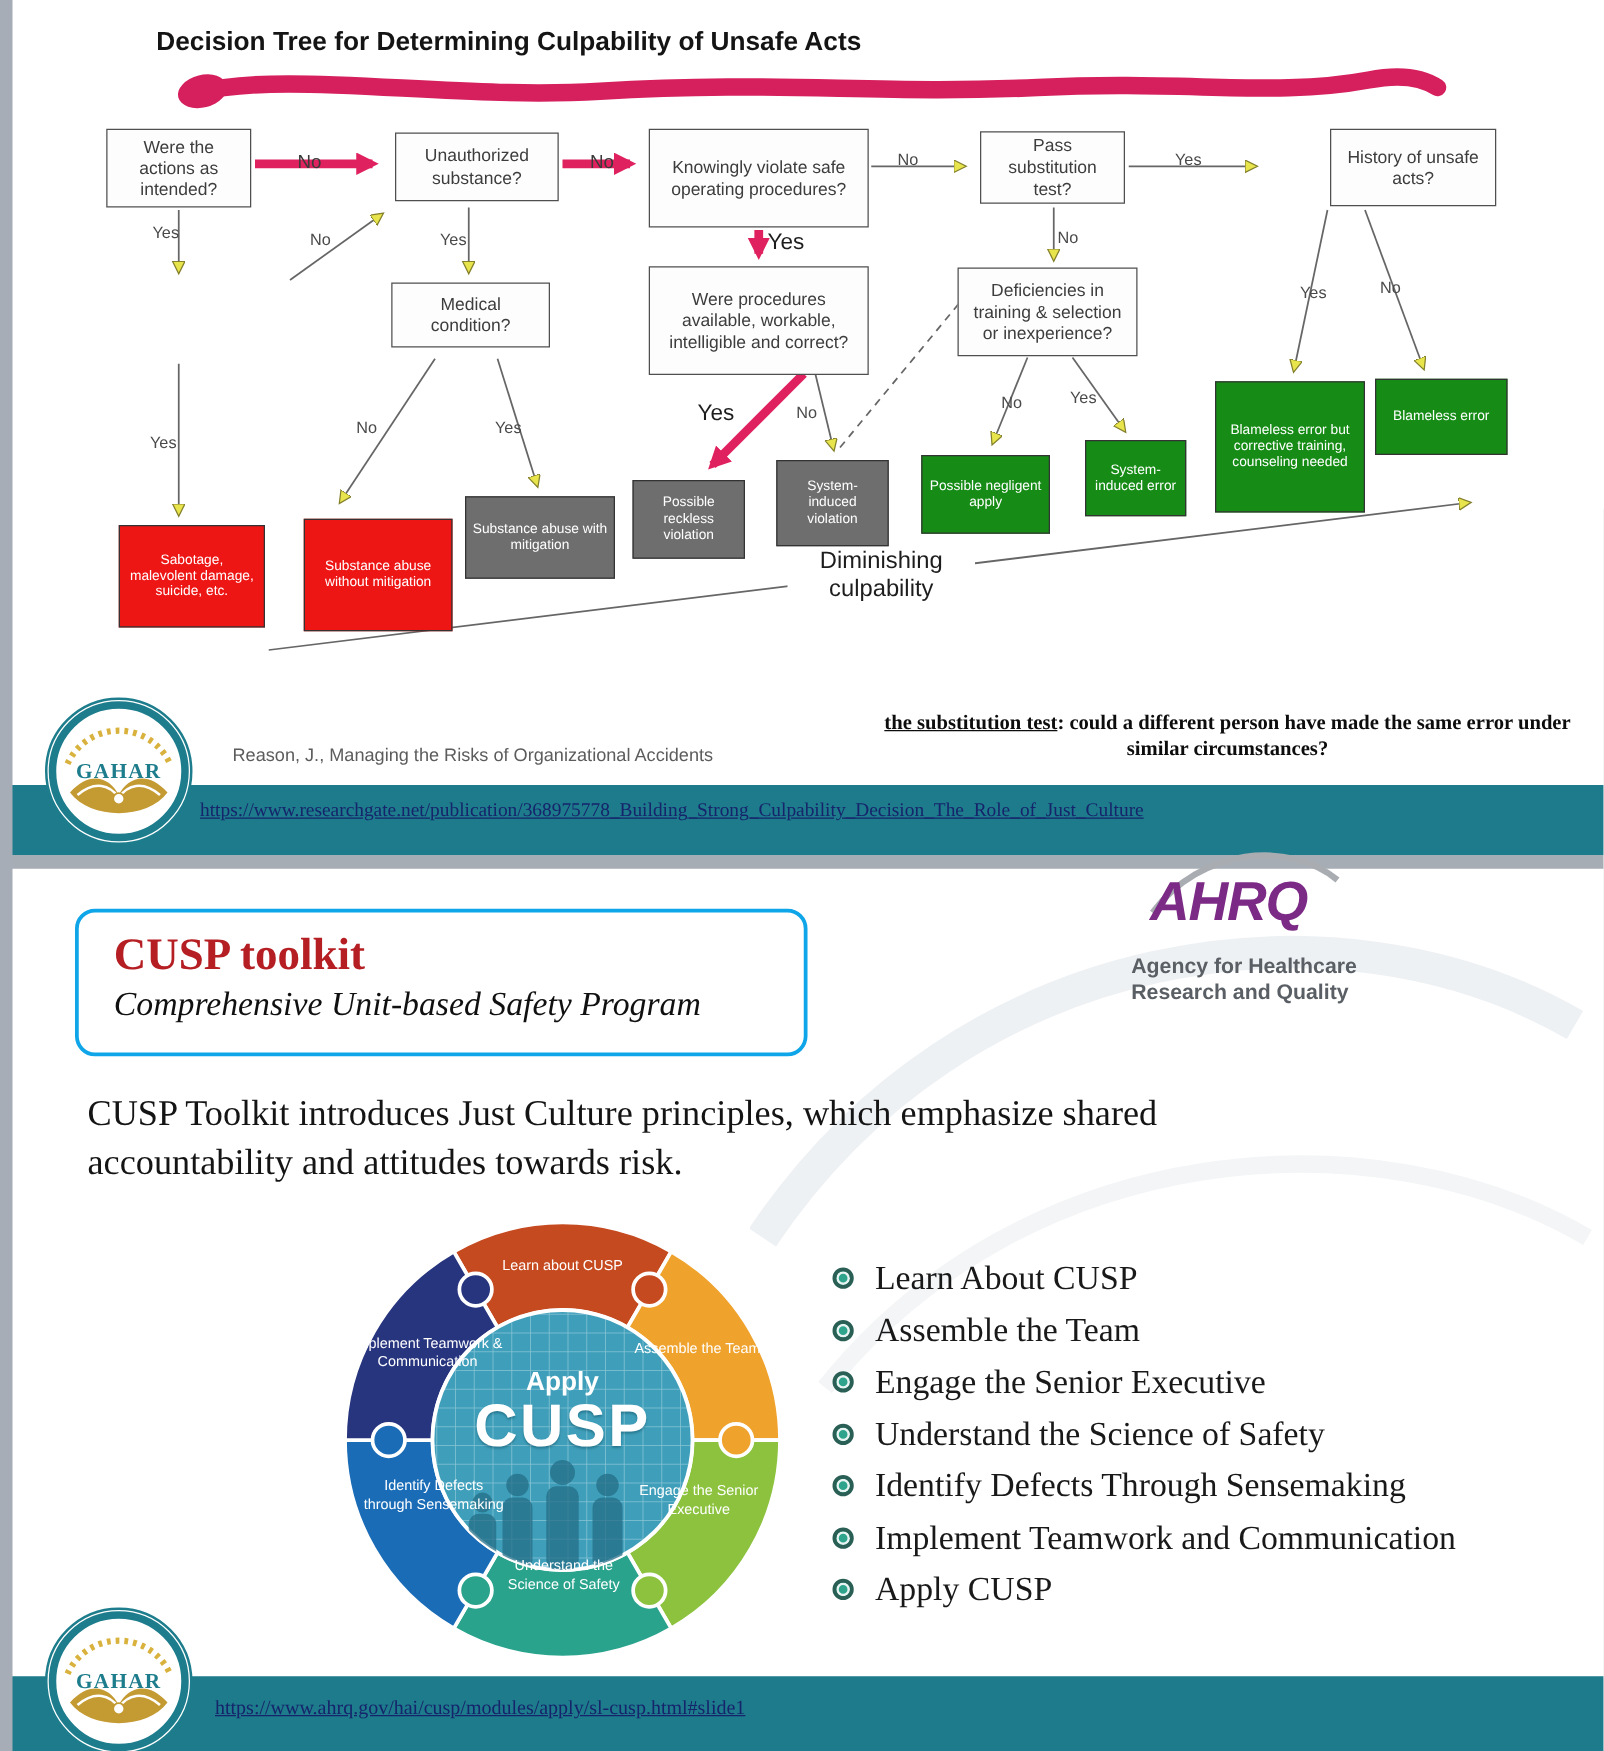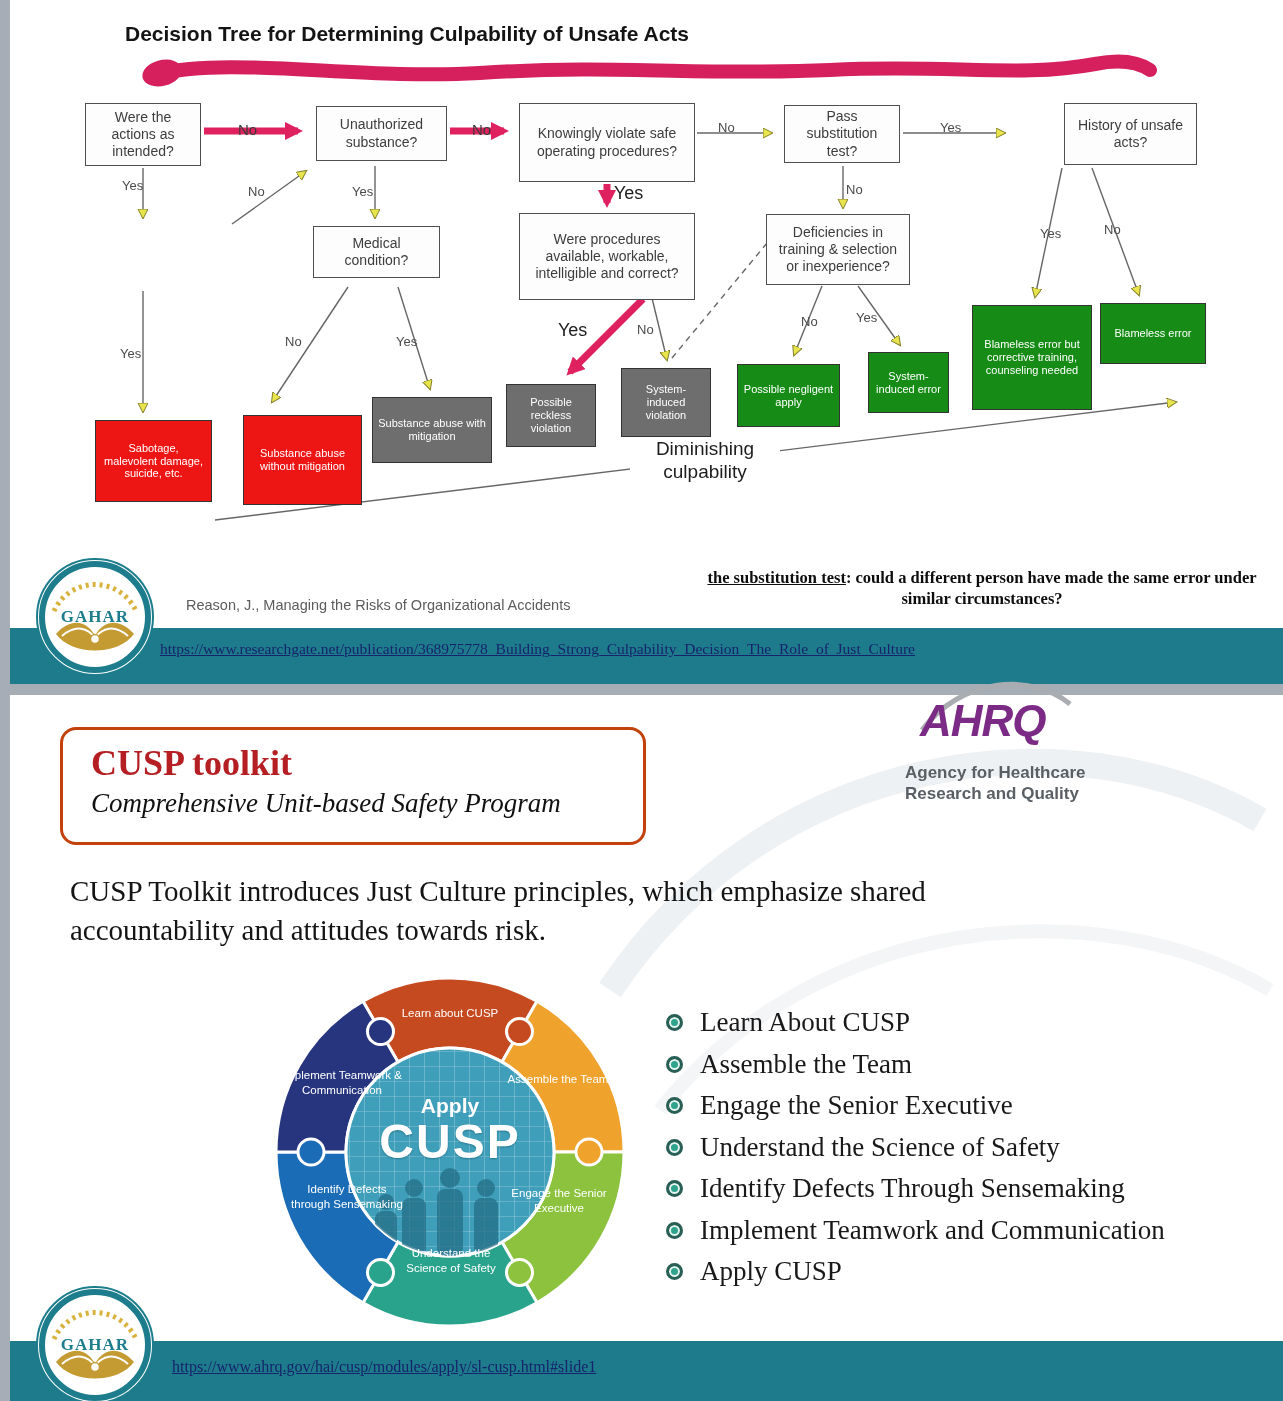--- a/index.html
+++ b/index.html
@@ -36,21 +36,21 @@
        font-size:15.5px;z-index:4;position:absolute;}
   .url1{left:160px;top:640px;}
   .url2{left:172px;top:1358px;font-size:16px;}
   .divider{position:absolute;left:0;top:684px;width:1283px;height:11px;background:#a7adb5;z-index:2;}
   .gahar{position:absolute;z-index:7;}
   .g1{left:34px;top:556px;}
   .g2{left:34px;top:1284px;}
 
   
   .watermark{position:absolute;left:600px;top:690px;z-index:0;}
-  .cuspbox{position:absolute;left:60px;top:727px;width:586px;height:118px;border:3px solid #c2410c;
+  .cuspbox{position:absolute;left:60px;top:727px;width:586px;height:118px;border:3px solid #0ea5e9;
            border-radius:16px;box-sizing:border-box;padding:12px 0 0 28px;z-index:2;background:#fff;}
   .cusp-title{font-family:"Liberation Serif",serif;font-weight:bold;font-size:36px;color:#b51e22;}
   .cusp-sub{font-family:"Liberation Serif",serif;font-style:italic;font-size:27px;color:#101010;margin-top:4px;}
   .ahrq{position:absolute;left:905px;top:672px;display:flex;align-items:center;gap:8px;z-index:2;flex-direction:column;}
   .ahrq-name{font-size:17px;font-weight:bold;color:#595f64;line-height:1.25;}
   .intro{position:absolute;left:70px;top:872px;width:965px;font-family:"Liberation Serif",serif;
          font-size:29px;color:#141414;line-height:1.35;z-index:2;}
   .puzzle{position:absolute;left:274px;top:976px;width:352px;height:352px;z-index:2;}
   .pz-label{position:absolute;color:#fff;font-size:11.5px;line-height:1.3;text-align:center;z-index:3;}
   .pz-center{position:absolute;left:0;right:0;top:118px;text-align:center;color:#fff;z-index:3;}

